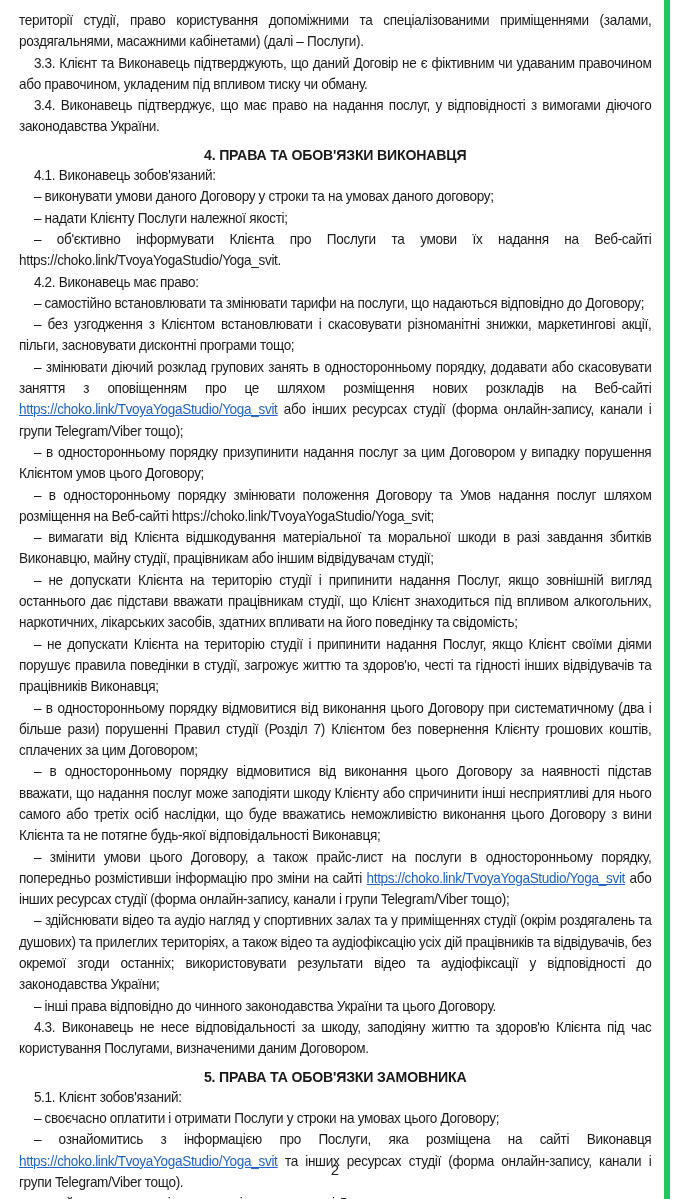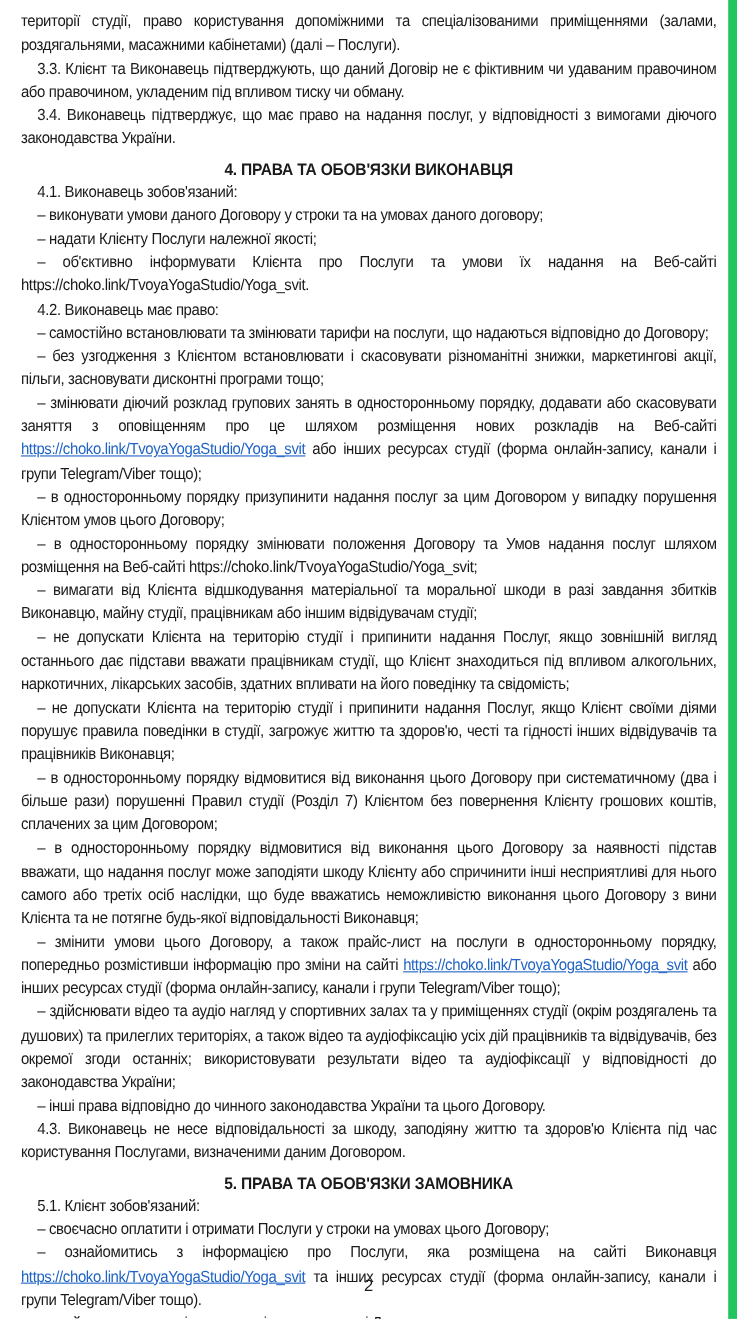--- a/index.html
+++ b/index.html
@@ -13,21 +13,21 @@
       overflow: hidden;
       position: relative;
     }
     .page {
       position: absolute;
       left: 0;
       top: 0;
       width: 670px;
       height: 1199px;
       background: #ffffff;
-      border-right: 8px solid #22c55e;
+      border-right: 6px solid #22c55e;
       box-sizing: border-box;
     }
     .content {
       position: absolute;
       left: 19px;
       top: 10px;
       width: 632px;
       font-family: "Liberation Sans", sans-serif;
       font-size: 14.6px;
       line-height: 21.3px;

